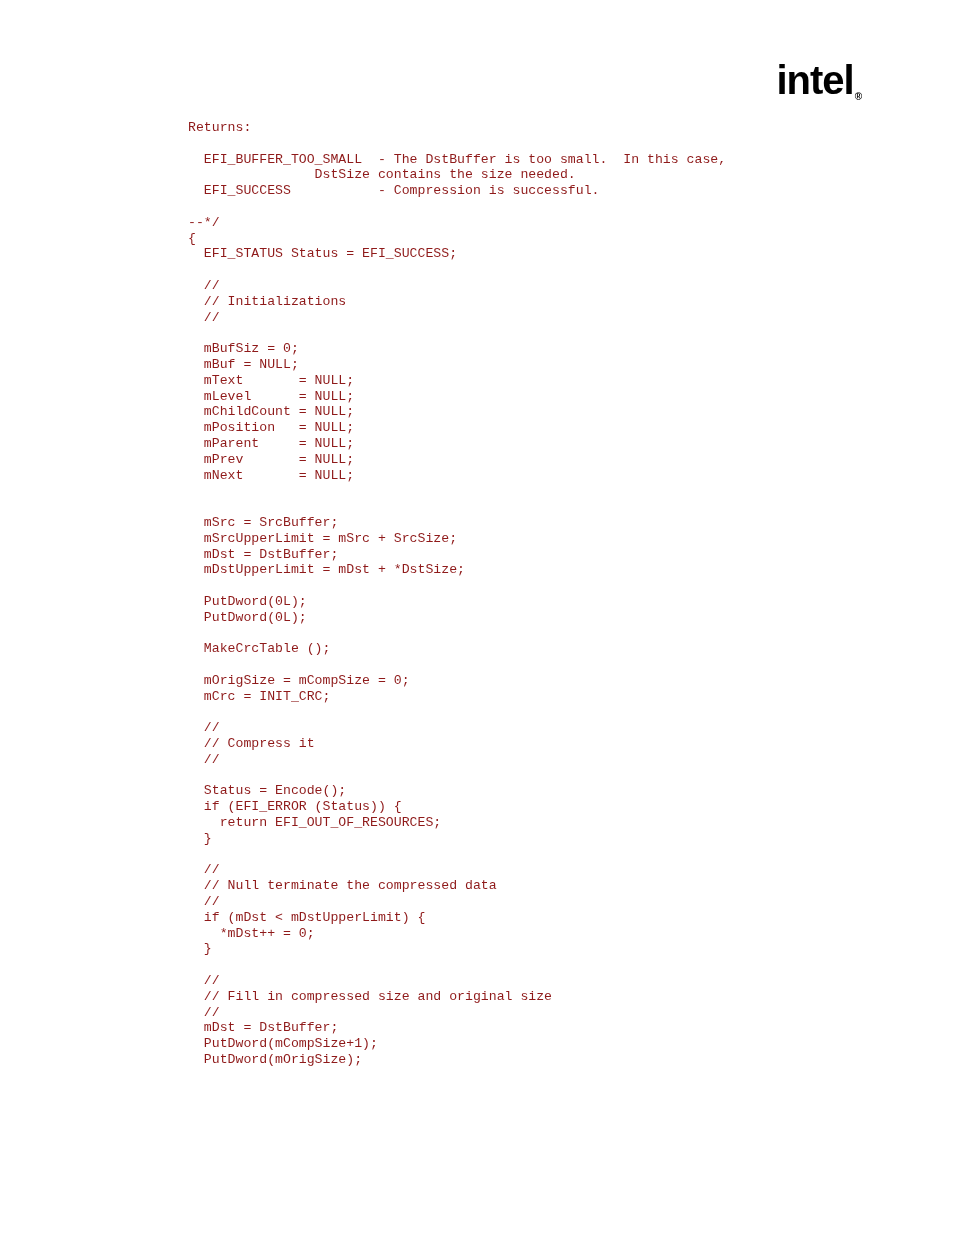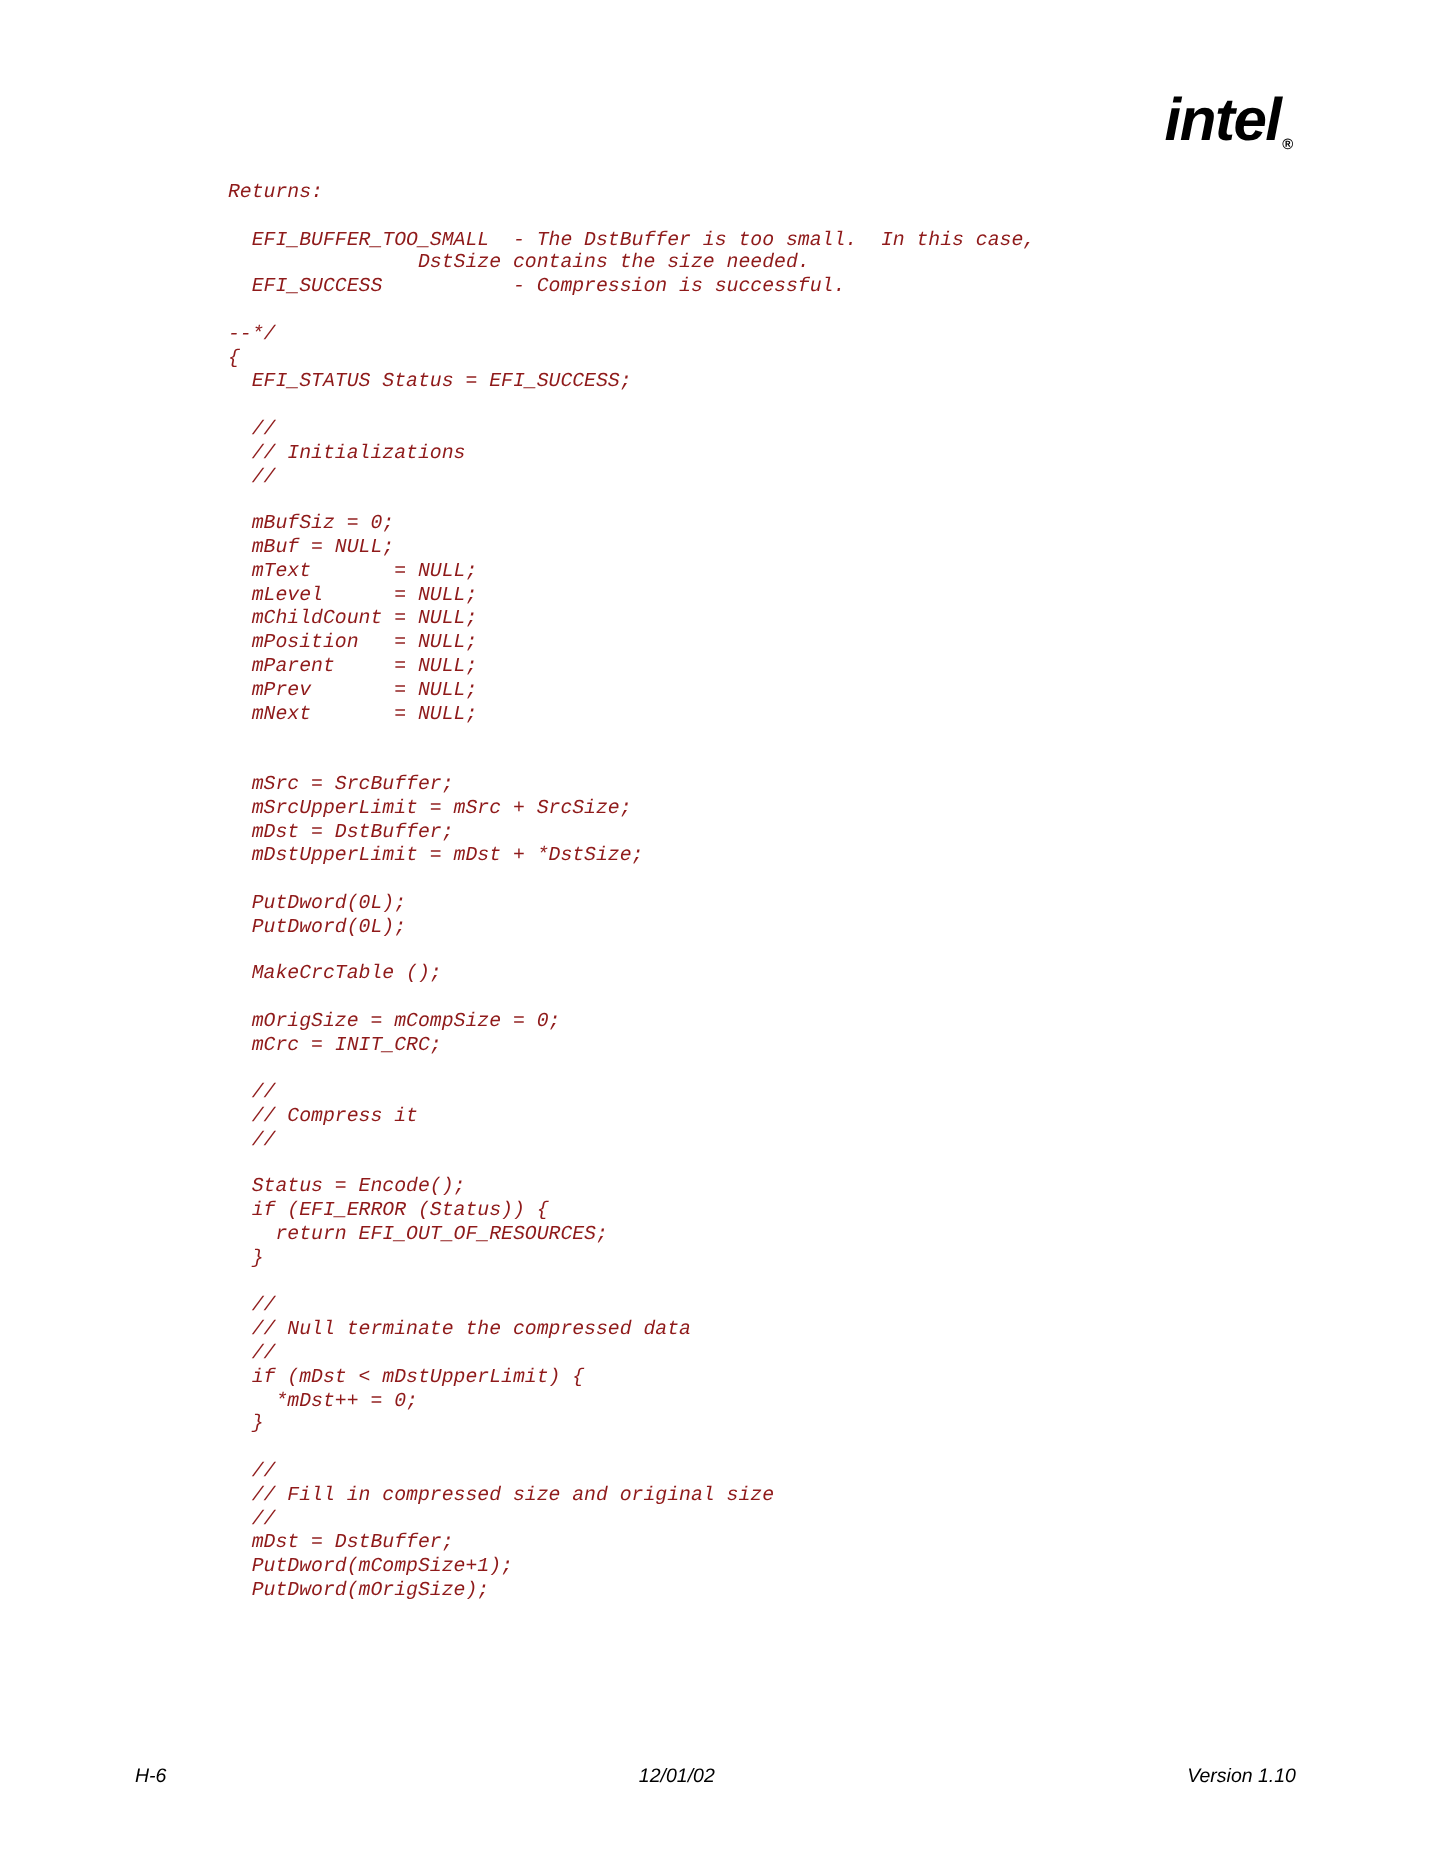--- a/index.html
+++ b/index.html
@@ -6,25 +6,24 @@
     margin: 0;
     padding: 0;
     background: #ffffff;
     font-family: "Courier New", Courier, monospace;
     width: 954px;
     height: 1235px;
     position: relative;
     box-sizing: border-box;
   }
   .page {
-    padding: 60px 90px 50px 80px;
+    padding: 60px 90px 50px 116px;
     box-sizing: border-box;
     height: 100%;
     position: relative;
-    font-style: italic;
   }
   .logo {
     position: absolute;
     top: 58px;
     right: 94px;
     font-family: Arial, Helvetica, sans-serif;
     font-weight: bold;
     font-size: 40px;
     color: #000;
     letter-spacing: -1px;
@@ -124,19 +123,14 @@
     *mDst++ = 0;
   }
   
   //
   // Fill in compressed size and original size
   //
   mDst = DstBuffer;
   PutDword(mCompSize+1);
   PutDword(mOrigSize);</div>
 
-  <div class="footer">
-    <span>H-6</span>
-    <span>12/01/02</span>
-    <span>Version 1.10</span>
-  </div>
 
 </div>
 
 </body></html>

